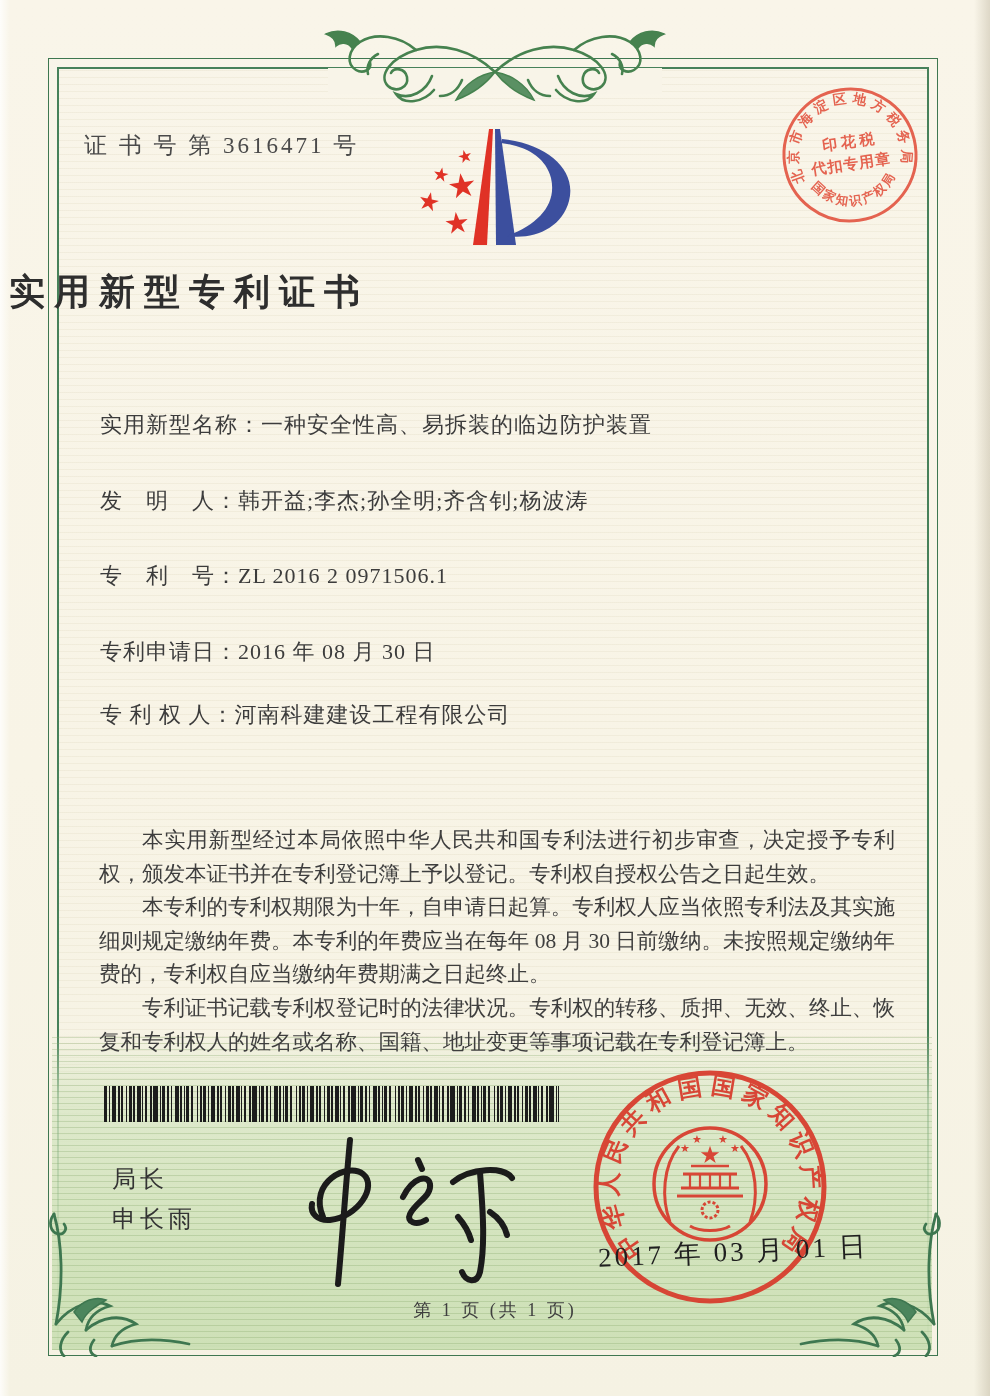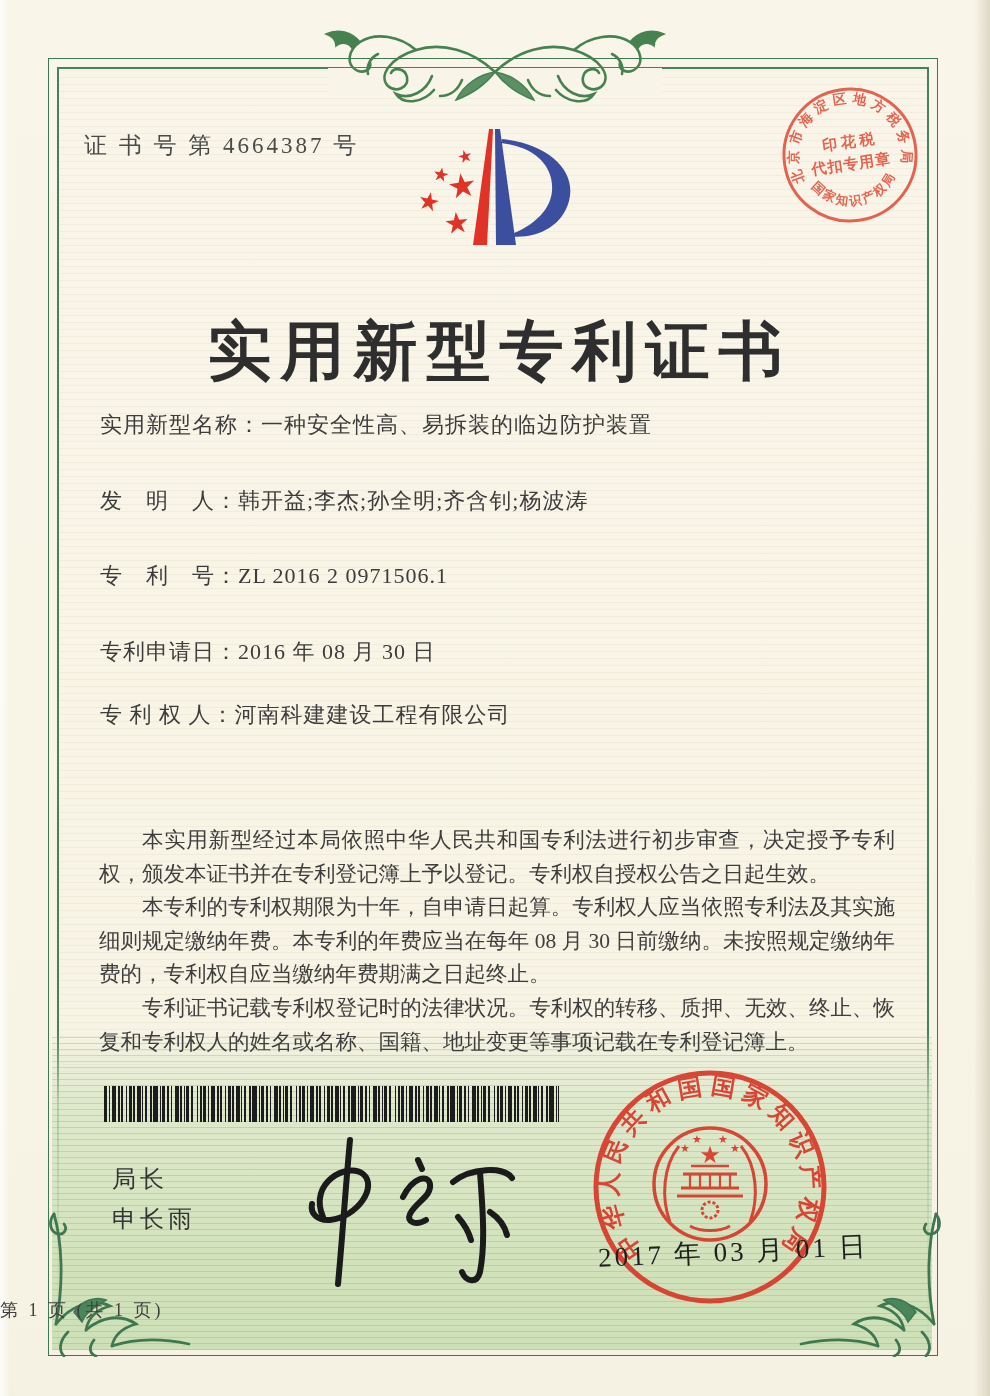--- a/index.html
+++ b/index.html
@@ -16,36 +16,36 @@
   .frame{position:absolute;left:48px;top:58px;width:888px;height:1296px;
     border:1.5px solid #3e7750;}
   .frame-inner{position:absolute;inset:8px;border:2.5px solid #47815a;
     background:repeating-linear-gradient(0deg,rgba(196,186,150,.14) 0 1px,transparent 1px 7px);}
   
   .green-zone{position:absolute;left:52px;top:1032px;width:880px;height:318px;z-index:1;
     background:
       repeating-linear-gradient(0deg,rgba(130,165,102,.30) 0 1px,transparent 1px 6px),
       linear-gradient(180deg,rgba(215,230,196,0) 0%,rgba(215,230,196,.75) 22%,rgba(208,226,186,.95) 70%,rgba(205,224,182,.98) 100%);}
   .cert-no{position:absolute;left:84px;top:130px;font-size:23px;letter-spacing:3px;color:#4a4a4a;z-index:2;}
-  .title{position:absolute;left:0;width:100%;top:268px;text-align:center;font-size:64px;
-    font-weight:600;letter-spacing:9px;text-indent:9px;color:#2e2e2e;z-index:2;margin-top:40px;}
+  .title{position:absolute;left:0;width:100%;top:268px;font-size:36px;
+    font-weight:600;letter-spacing:9px;text-indent:9px;color:#2e2e2e;z-index:2;}
   .field{position:absolute;left:100px;font-size:22px;letter-spacing:1px;color:#3c3c3c;white-space:nowrap;z-index:2;}
   .paras{position:absolute;left:99px;top:824px;width:796px;font-size:21.5px;line-height:33.6px;
     text-align:justify;color:#3e3e3e;z-index:2;}
   .paras p{margin:0;text-indent:2em;}
   .barcode{position:absolute;left:104px;top:1086px;z-index:2;}
   .sig-title{position:absolute;left:112px;top:1163px;font-size:24px;letter-spacing:4px;color:#343434;z-index:2;}
   .sig-name{position:absolute;left:112px;top:1203px;font-size:24px;letter-spacing:4px;color:#343434;z-index:2;}
   .signature-svg{position:absolute;left:238px;top:1122px;z-index:3;}
   .big-seal{position:absolute;left:585px;top:1062px;z-index:3;opacity:.92;}
   .seal-date{position:absolute;left:598px;top:1234px;width:260px;font-size:27px;letter-spacing:3px;
     color:#1f1f1f;transform:rotate(-2.5deg);z-index:4;white-space:nowrap;}
   .tax-stamp{position:absolute;left:775px;top:80px;z-index:3;opacity:.88;transform:rotate(-8deg);}
   .logo{position:absolute;left:398px;top:116px;z-index:2;}
-  .footer{position:absolute;left:0;width:100%;top:1298px;font-size:18px;
+  .footer{position:absolute;left:0;width:100%;top:1298px;text-align:center;font-size:18px;
     letter-spacing:3px;color:#3f3f3f;z-index:2;}
   .flourish{position:absolute;left:312px;top:20px;z-index:2;}
   .corner-bl{position:absolute;left:44px;top:1212px;z-index:2;}
   .corner-br{position:absolute;left:796px;top:1212px;z-index:2;transform:scaleX(-1);}
 </style>
 </head>
 <body>
 
 <div class="page">
 
@@ -86,21 +86,21 @@
       <path d="M10,2 C4,10 6,20 14,22 C20,23 24,17 20,12"></path>
       <path d="M12,112 C28,92 50,86 66,94 C52,98 44,106 42,118"></path>
       <path d="M42,118 C58,104 78,102 92,112 C78,116 70,124 68,134"></path>
       <path d="M30,100 C38,88 52,84 62,88 C52,94 42,100 38,110 Z" fill="#4b855c" stroke-width="1.5"></path>
       <path d="M68,134 C92,126 116,126 145,132"></path>
       <path d="M24,120 C16,128 14,138 20,144"></path>
       <path d="M50,128 C44,136 46,142 52,144"></path>
     </g>
   </svg>
 
-  <div class="cert-no">证 书 号 第 4664387 号</div>
+  <div class="cert-no">证 书 号 第 3616471 号</div>
 
   <svg class="logo" width="185" height="145" viewBox="0 0 185 145">
     <polygon points="91,13 95,13 89,129 75,129" fill="#e03226"></polygon>
     <polygon points="97,13 102,13 118,129 98,129" fill="#3c4f9e"></polygon>
     <path d="M104,23 C151,28 179,55 171,85 C164,112 136,124 109,120 C141,108 159,88 153,62 C148,42 129,30 103,27 Z" fill="#3c4f9e"></path>
     <g fill="#e03226" font-family="'DejaVu Sans',sans-serif" text-anchor="middle">
       <text x="67" y="46" font-size="17" transform="rotate(-14 67 40)">★</text>
       <text x="43" y="65" font-size="19" transform="rotate(10 43 59)">★</text>
       <text x="64" y="81" font-size="33" transform="rotate(-8 64 70)">★</text>
       <text x="31" y="94" font-size="25" transform="rotate(12 31 86)">★</text>

